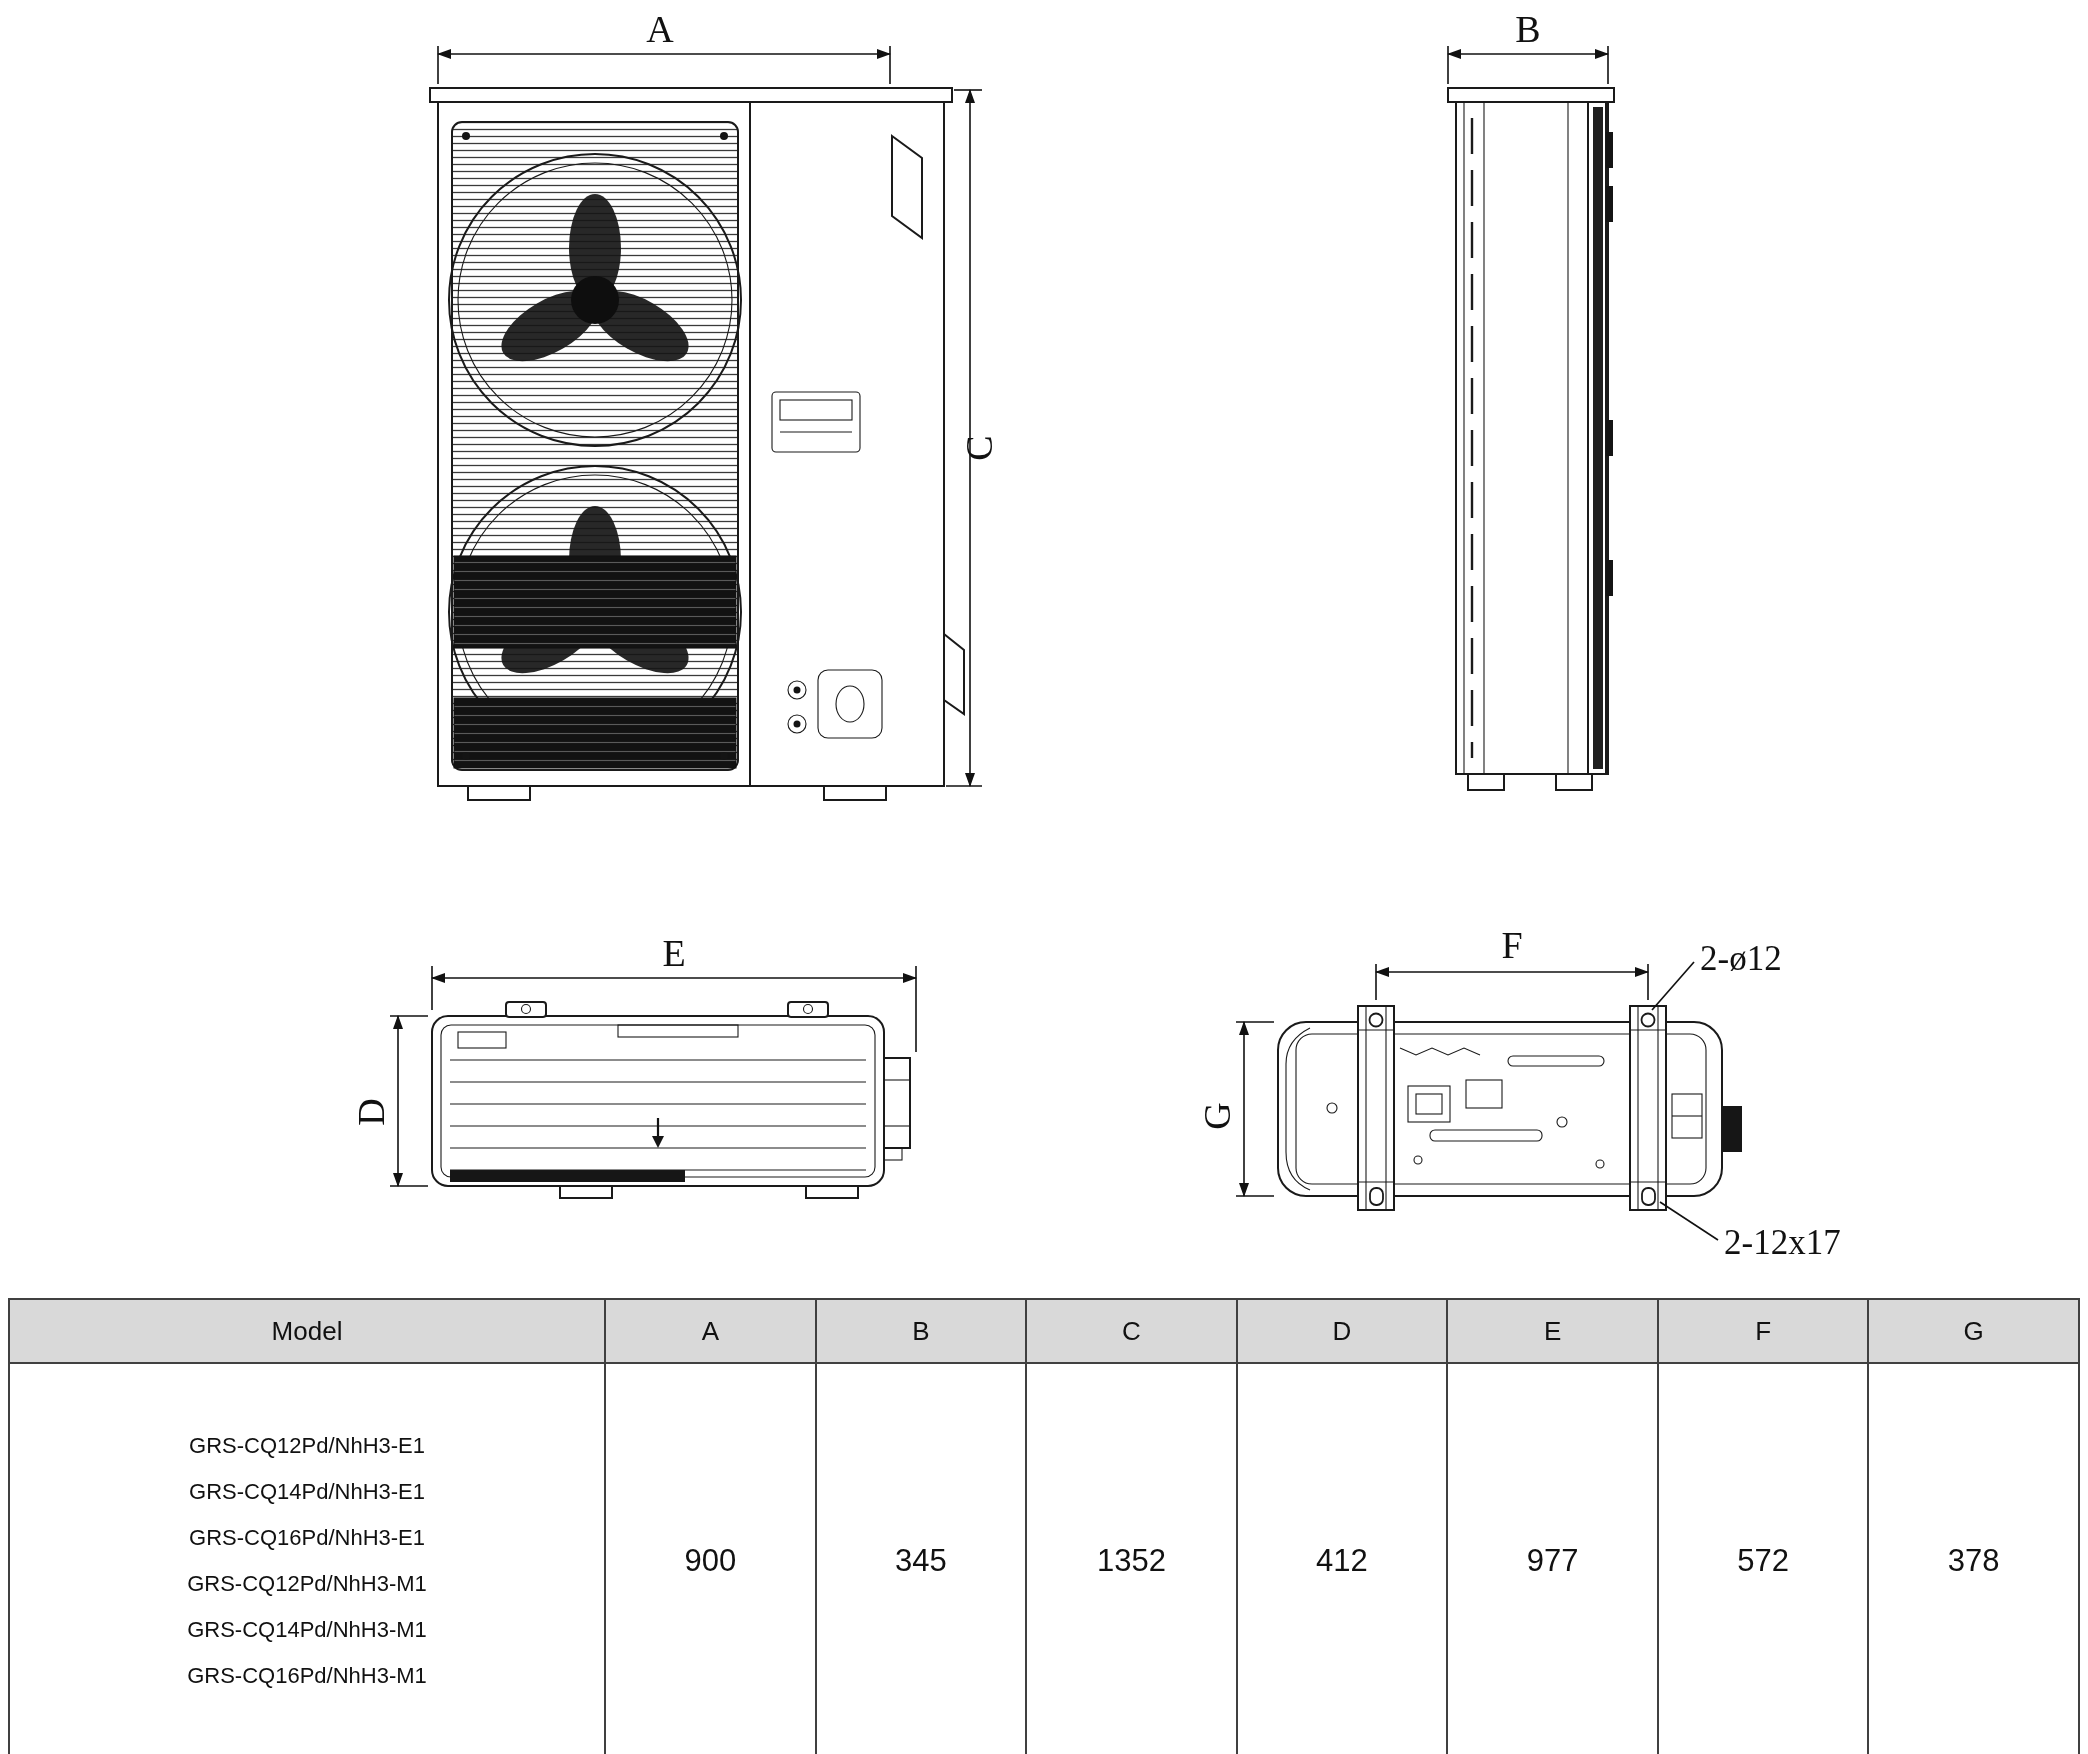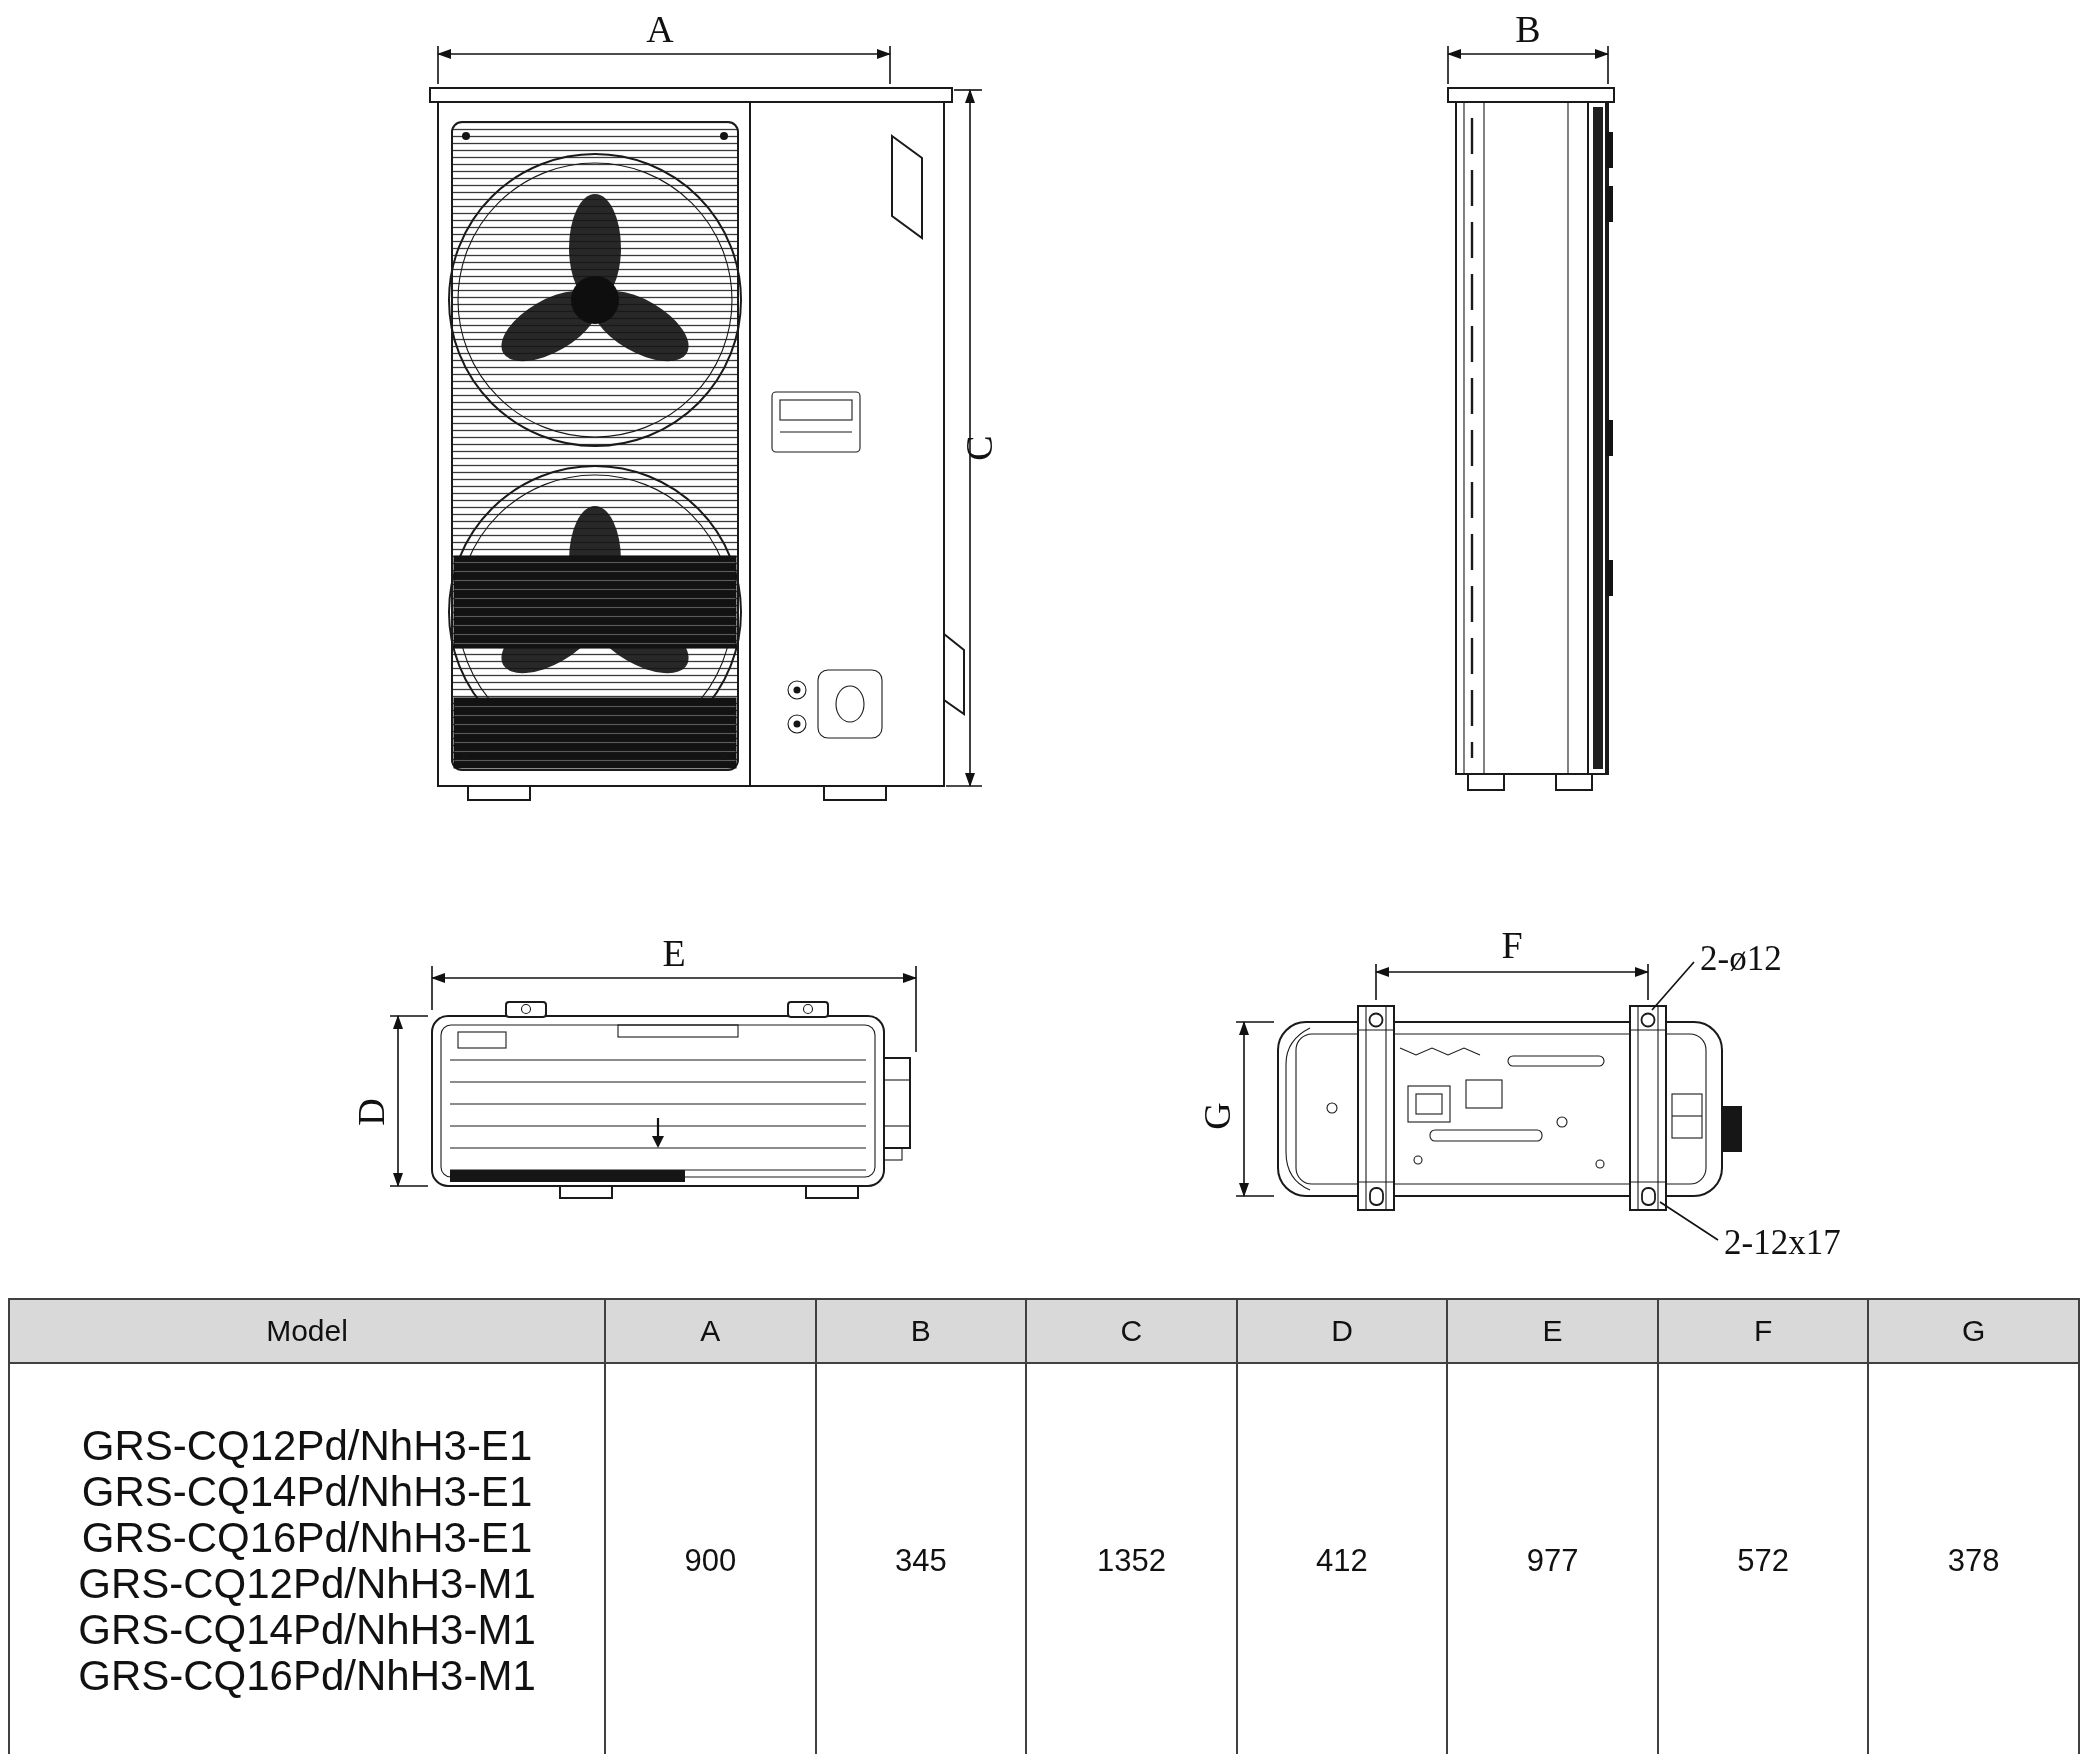--- a/index.html
+++ b/index.html
@@ -11,24 +11,24 @@
   .thin { stroke:#1a1a1a; fill:none; stroke-width:1.1; }
   .wfill{ stroke:#1a1a1a; fill:#ffffff; stroke-width:2; }
   .dk   { fill:#141414; stroke:none; }
   .dim  { stroke:#111111; fill:none; stroke-width:1.6; }
   .lbl  { font:38px "Liberation Serif", serif; fill:#111; stroke:none; }
   .note { font:35px "Liberation Serif", serif; fill:#111; stroke:none; }
 
   
   table.dims { width:2072px; margin:2px 8px 0 8px; border-collapse:collapse; table-layout:fixed; }
   table.dims th, table.dims td { border:2px solid #404040; font-weight:400; color:#111; }
-  table.dims thead th { background:#d9d9d9; height:60px; font-size:30px; text-align:center; }
+  table.dims thead th { background:#d9d9d9; height:60px; font-size:26px; text-align:center; }
   table.dims tbody td { height:392px; font-size:31px; text-align:center; vertical-align:middle; }
   .model-col { width:28.6%; }
-  td.model-cell div { line-height:46px; font-size:42px; }
+  td.model-cell div { line-height:46px; font-size:22px; }
 </style>
 </head>
 <body>
 
 <div class="page">
 
 <svg width="2088" height="1296" viewBox="0 0 2088 1296">
   <defs>
     <pattern id="grille" width="10" height="7" patternUnits="userSpaceOnUse">
       <line x1="0" y1="3.5" x2="10" y2="3.5" stroke="#3a3a3a" stroke-width="1.3"></line>

